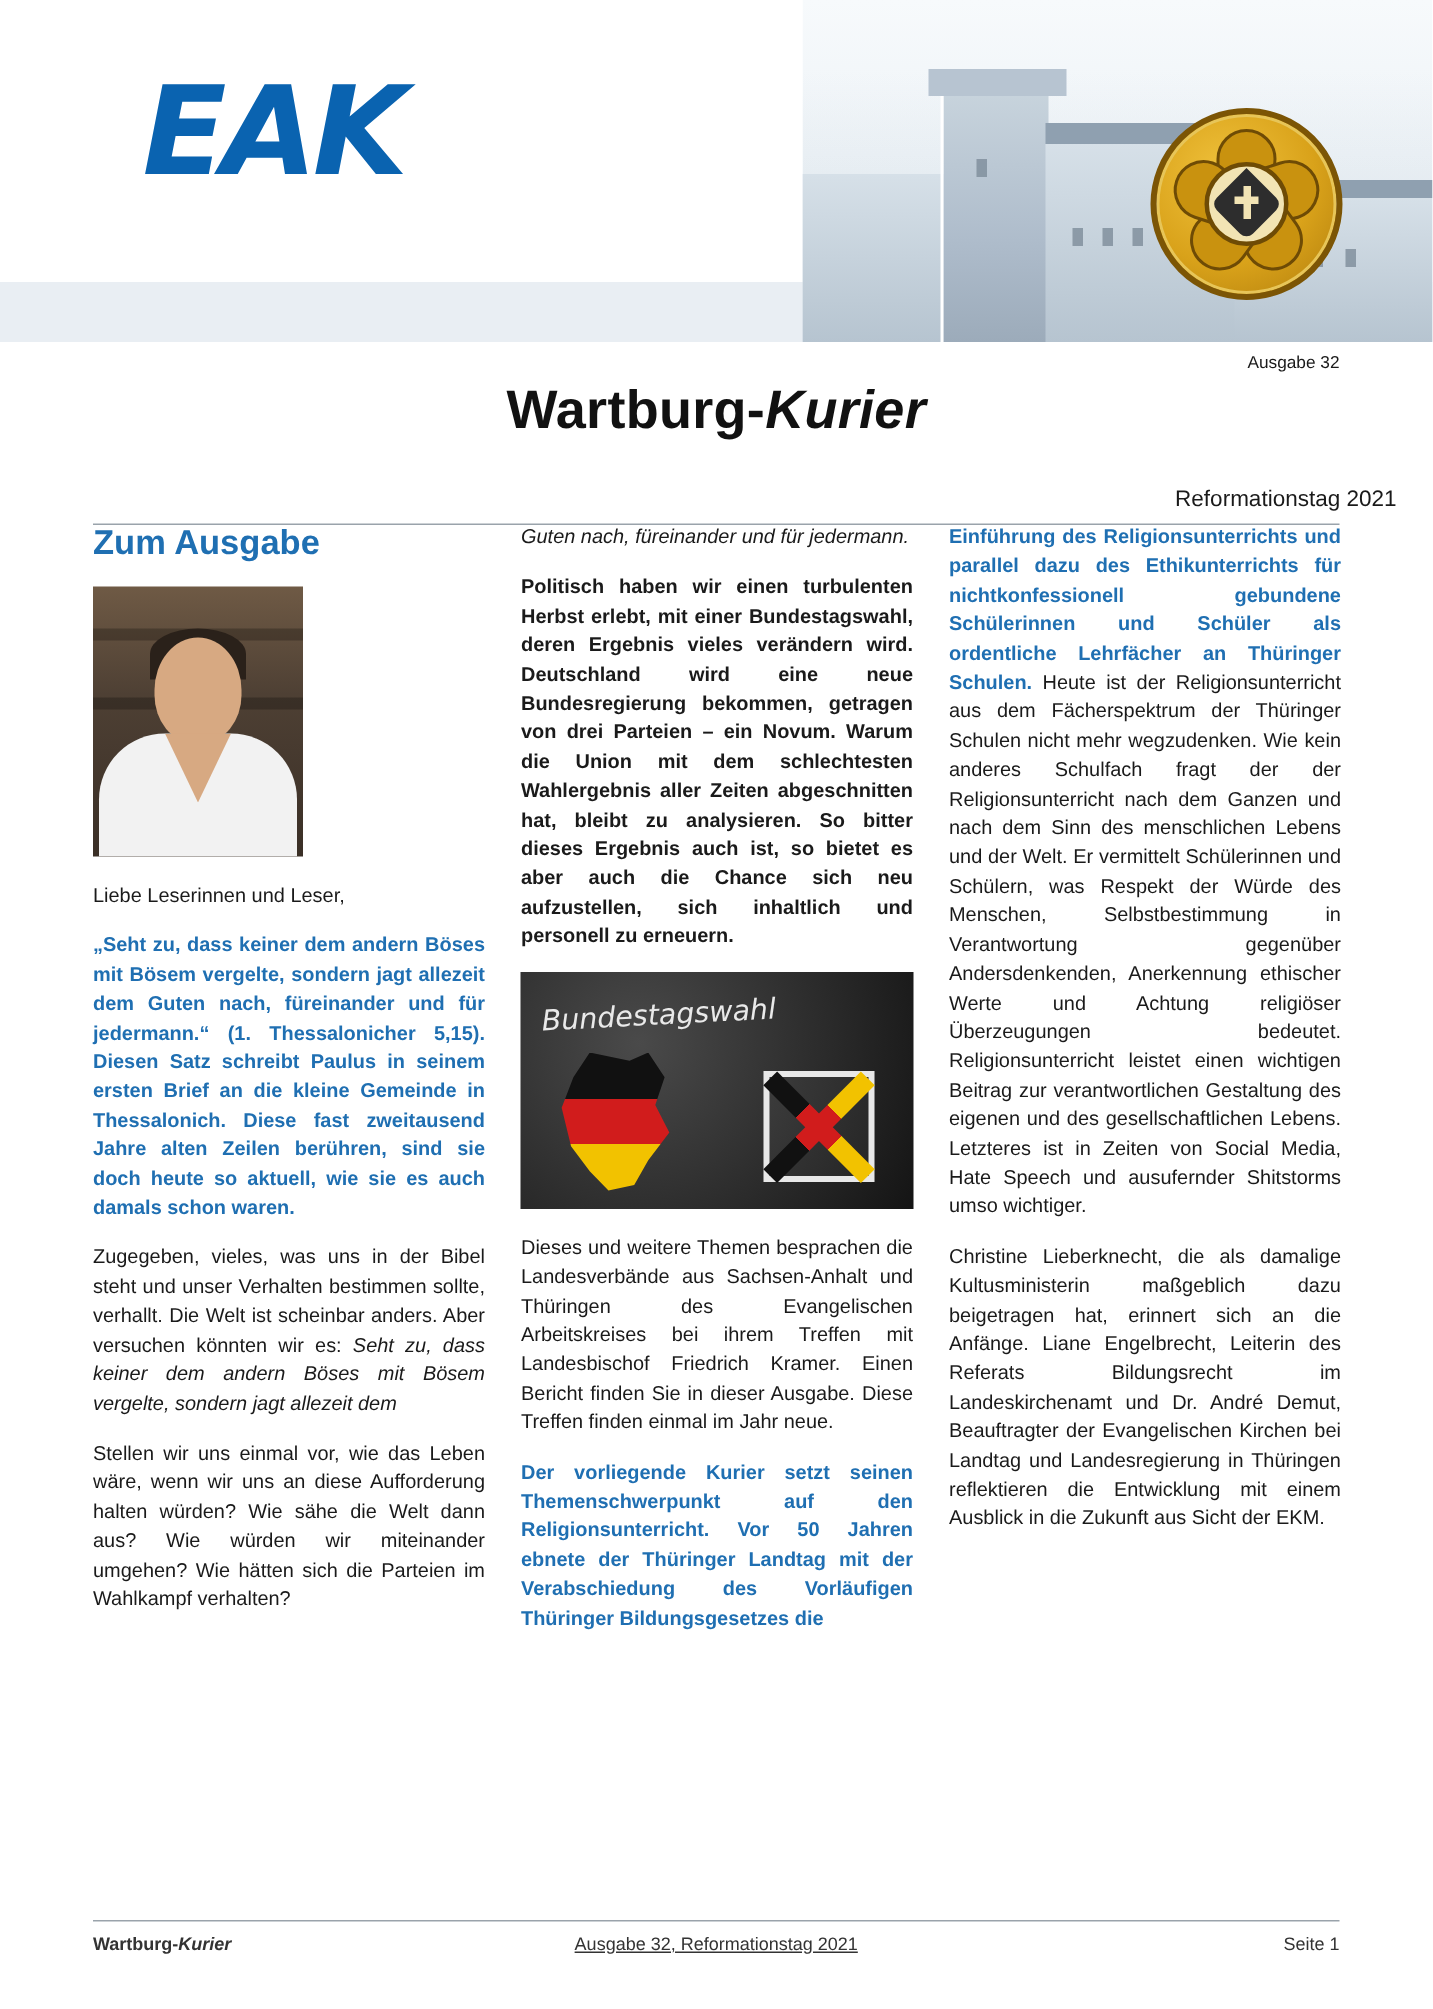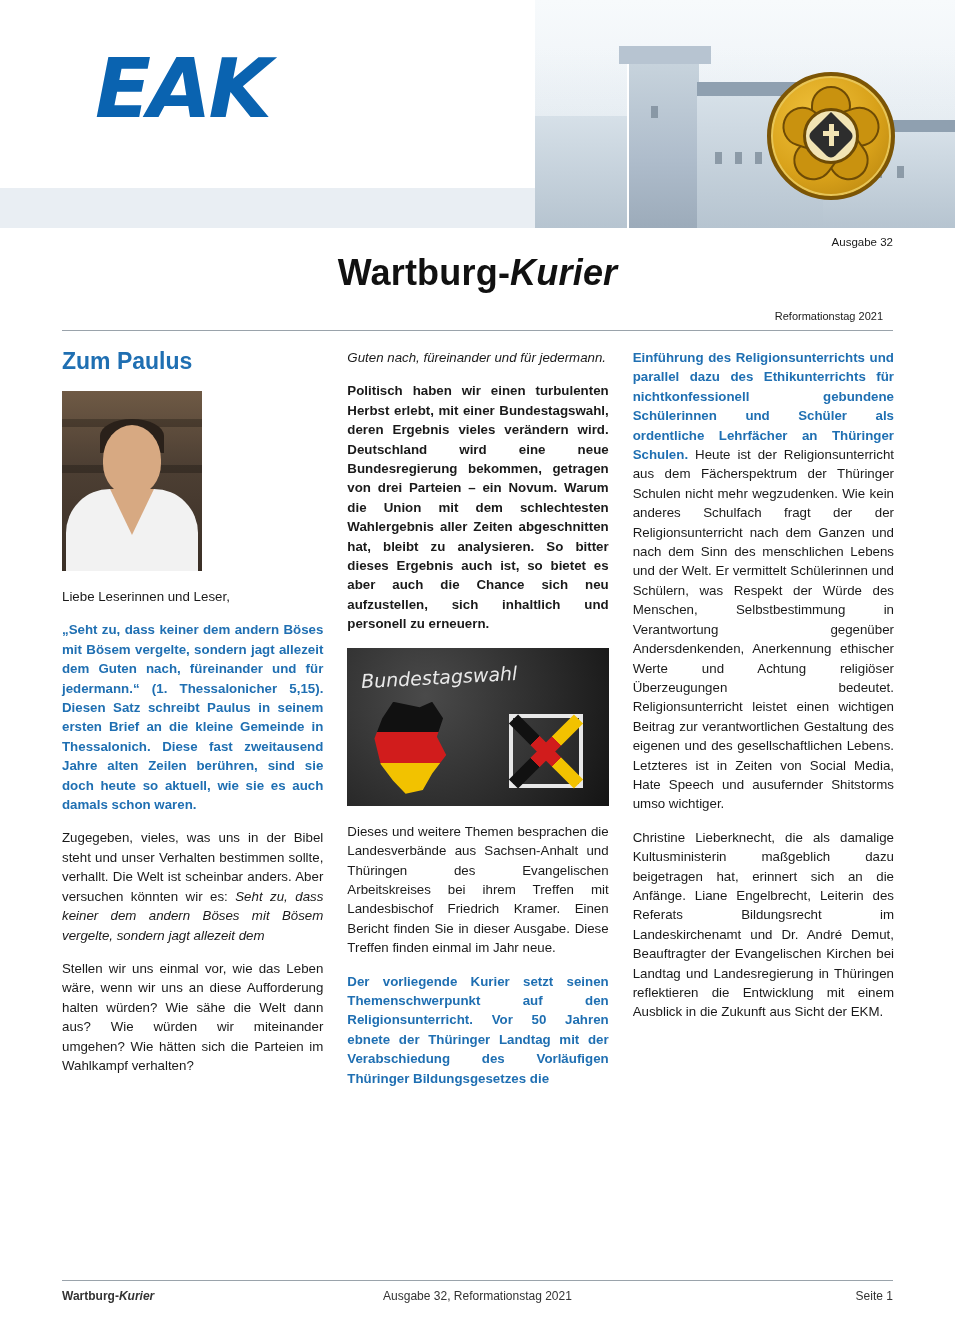--- a/index.html
+++ b/index.html
@@ -156,24 +156,24 @@
   }
   .paper-title {
     text-align: center;
     font-size: 36px;
     font-weight: bold;
     color: #111111;
     letter-spacing: .2px;
   }
   .paper-title em { font-style: italic; }
   .subtitle-line {
-    margin-top: 16px;
+    margin-top: 30px;
     text-align: right;
-    padding-right: 72px;
-    font-size: 11px;
+    padding-right: 24px;
+    font-size: 15px;
     color: #1a1a1a;
   }
   .rule {
     margin: 8px 62px 0 62px;
     border-top: 1px solid #9aa3ab;
   }
 
   
   .columns {
     position: absolute;
@@ -280,21 +280,21 @@
     position: absolute;
     left: 62px; right: 62px; bottom: 36px;
     border-top: 1px solid #9aa3ab;
     padding-top: 8px;
     display: flex;
     font-size: 12px;
     color: #333;
   }
   .footer .f-left { width: 33%; font-weight: bold; }
   .footer .f-left em { font-style: italic; }
-  .footer .f-center { width: 34%; text-align: center; }
+  .footer .f-center { width: 34%; text-align: center; text-decoration: underline; }
   .footer .f-right { width: 33%; text-align: right; }
 </style>
 </head>
 <body>
 
 <div class="masthead">
   <div class="header-band"></div>
 
   <div class="wartburg-photo">
     <div class="wb-sky"></div>
@@ -340,21 +340,21 @@
   <div class="paper-title">
     <span>Wartburg-</span><em>Kurier</em>
   </div>
   <div class="subtitle-line">Reformationstag 2021</div>
   <div class="rule"></div>
 </div>
 
 <div class="columns">
 
   <div class="col">
-    <h2 class="section-head">Zum Paulus</h2>
+    <h2 class="section-head">Zum Ausgabe</h2>
 
     <div class="portrait">
       <div class="shelf"></div>
       <div class="shelf shelf2"></div>
       <div class="body"></div>
       <div class="hair"></div>
       <div class="face"></div>
       <div class="collar"></div>
     </div>
 

